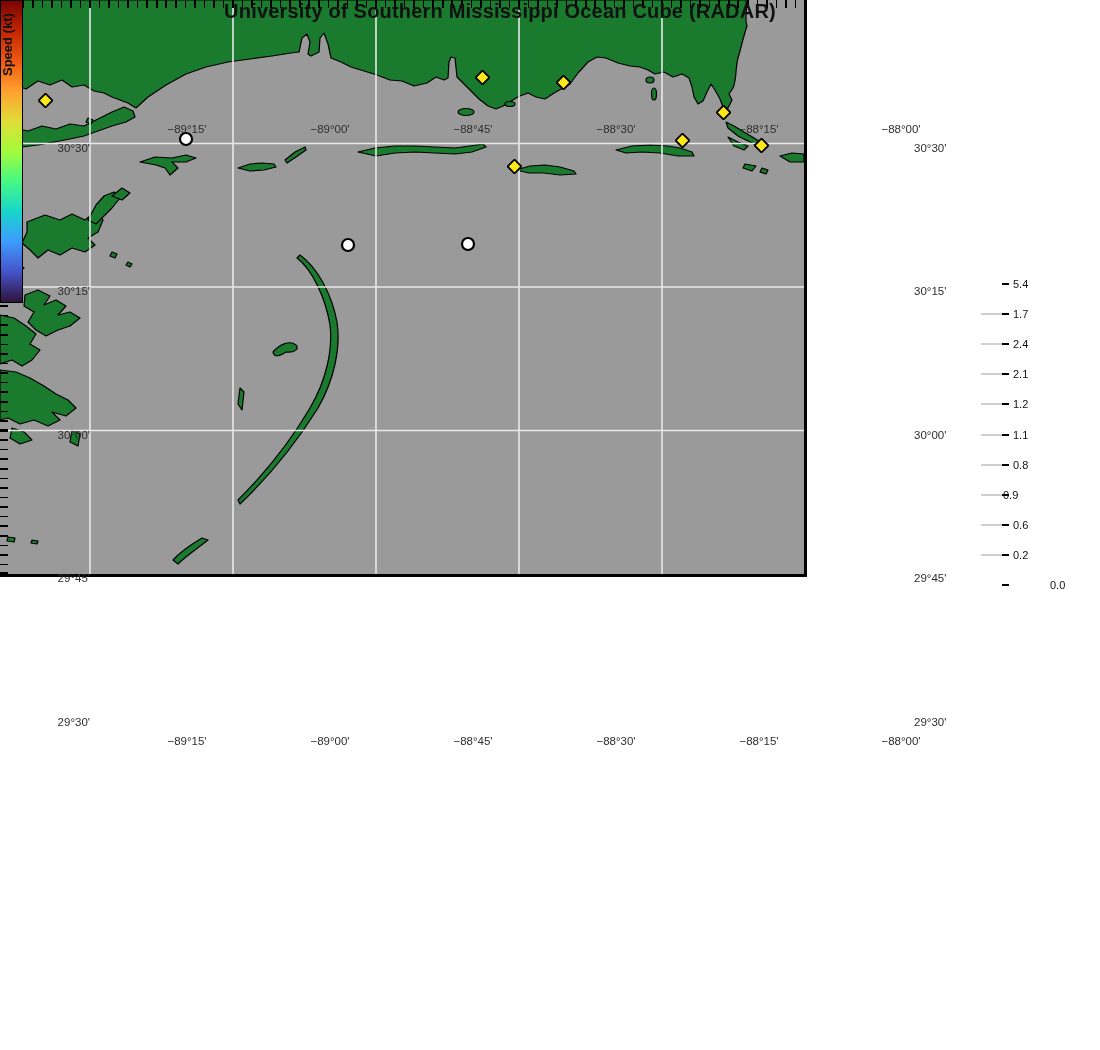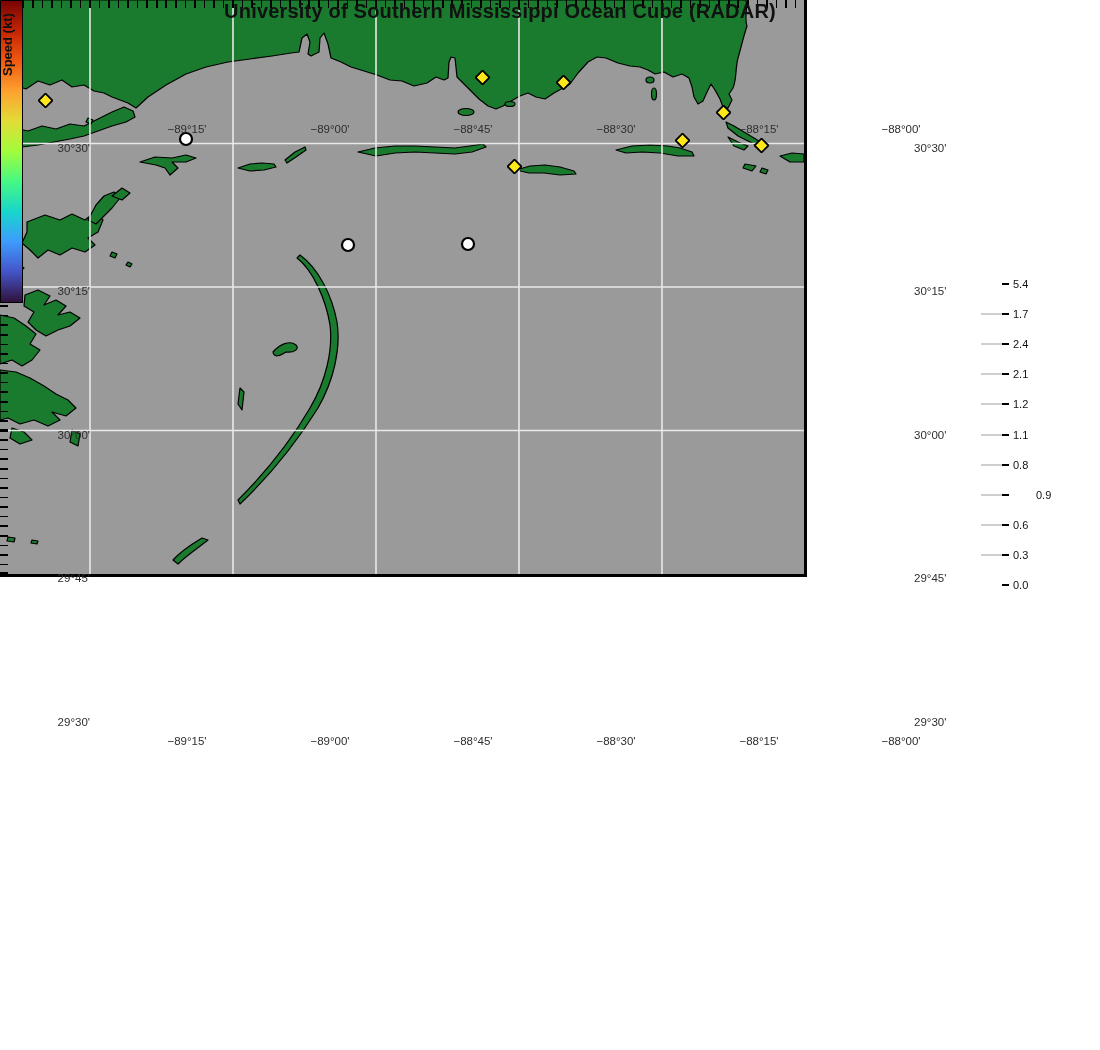--- a/index.html
+++ b/index.html
@@ -513,22 +513,22 @@
     <div class="abs" style="left: 1002px; top: 403.4px; width: 7px; height: 2px; background: rgb(0, 0, 0);"></div>
     <div class="cb-tick-label" style="left: 1013px; top: 398.4px;">1.2</div>
     <div class="abs" style="left: 980.5px; top: 433.5px; width: 21px; height: 2px; background: rgb(207, 207, 207);"></div>
     <div class="abs" style="left: 1002px; top: 433.5px; width: 7px; height: 2px; background: rgb(0, 0, 0);"></div>
     <div class="cb-tick-label" style="left: 1013px; top: 428.5px;">1.1</div>
     <div class="abs" style="left: 980.5px; top: 463.6px; width: 21px; height: 2px; background: rgb(207, 207, 207);"></div>
     <div class="abs" style="left: 1002px; top: 463.6px; width: 7px; height: 2px; background: rgb(0, 0, 0);"></div>
     <div class="cb-tick-label" style="left: 1013px; top: 458.6px;">0.8</div>
     <div class="abs" style="left: 980.5px; top: 493.7px; width: 21px; height: 2px; background: rgb(207, 207, 207);"></div>
     <div class="abs" style="left: 1002px; top: 493.7px; width: 7px; height: 2px; background: rgb(0, 0, 0);"></div>
-    <div class="cb-tick-label" style="left: 1036px; top: 488.7px;">0.9</div>
+    <div class="cb-tick-label" style="left: 1003px; top: 488.7px;">0.9</div>
     <div class="abs" style="left: 980.5px; top: 523.8px; width: 21px; height: 2px; background: rgb(207, 207, 207);"></div>
     <div class="abs" style="left: 1002px; top: 523.8px; width: 7px; height: 2px; background: rgb(0, 0, 0);"></div>
     <div class="cb-tick-label" style="left: 1013px; top: 518.8px;">0.6</div>
     <div class="abs" style="left: 980.5px; top: 553.9px; width: 21px; height: 2px; background: rgb(207, 207, 207);"></div>
     <div class="abs" style="left: 1002px; top: 553.9px; width: 7px; height: 2px; background: rgb(0, 0, 0);"></div>
-    <div class="cb-tick-label" style="left: 1013px; top: 548.9px;">0.3</div>
+    <div class="cb-tick-label" style="left: 1013px; top: 548.9px;">0.2</div>
     <div class="abs" style="left: 1002px; top: 584px; width: 7px; height: 2px; background: rgb(0, 0, 0);"></div>
-    <div class="cb-tick-label" style="left: 1013px; top: 579px;">0.0</div>
+    <div class="cb-tick-label" style="left: 1050px; top: 579px;">0.0</div>
   </div>
 
 </body></html>

